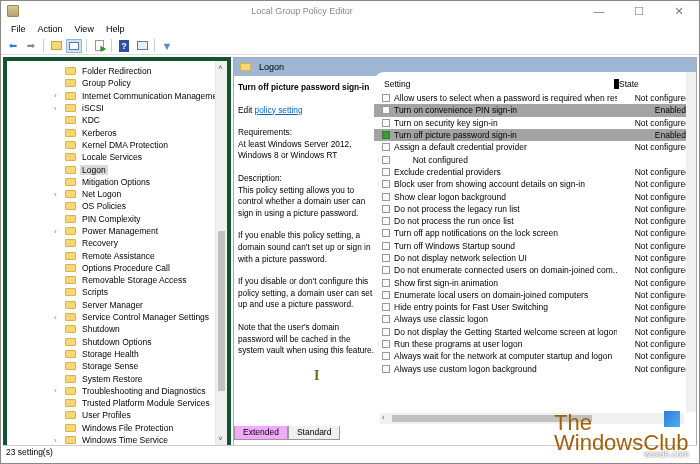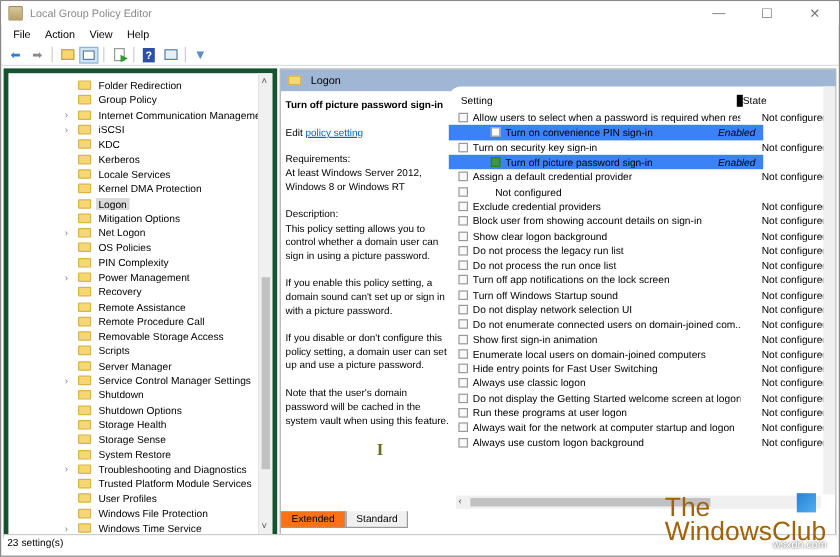--- a/index.html
+++ b/index.html
@@ -1,20 +1,20 @@
 <!DOCTYPE html>
 <html><head>
 <meta charset="utf-8">
 <style>
   * { box-sizing: border-box; margin: 0; padding: 0; }
   body { width: 700px; height: 464px; overflow: hidden; background: #fff; font-family: "Liberation Sans", sans-serif; font-size: 8.5px; color: #000; position: relative; }
   .window { position: absolute; left: 0; top: 0; width: 700px; height: 464px; border: 1px solid #888; background: #fff; }
   .titlebar { height: 20px; display: flex; align-items: center; padding-left: 6px; background: #fff; }
   .titlebar .app-icon { width: 12px; height: 12px; margin-right: 6px; background: linear-gradient(#d9c89a,#b8a26a); border: 1px solid #9c8a55; border-radius: 1px; }
-  .titlebar .title { color: #888; font-size: 9px; flex: 1; }
+  .titlebar .title { color: #888; font-size: 9px; flex: 1; text-align: center; }
   .winbtn { width: 40px; height: 20px; display: flex; align-items: center; justify-content: center; color: #777; font-size: 11px; }
   .menubar { height: 16px; display: flex; align-items: center; padding-left: 4px; }
   .menubar .menu-item { padding: 0 6px; font-size: 9px; }
   .toolbar { height: 18px; display: flex; align-items: center; padding-left: 4px; gap: 2px; border-bottom: 1px solid #ddd; }
   .tb-btn { width: 16px; height: 14px; display: flex; align-items: center; justify-content: center; font-size: 10px; }
   .tb-sep { width: 1px; height: 13px; background: #ccc; margin: 0 2px; }
   .main { position: absolute; top: 56px; left: 2px; right: 2px; bottom: 14px; display: flex; }
   .tree { width: 228px; border: 4px solid #14532d; position: relative; overflow: hidden; background: #fff; }
   .tree-list { position: absolute; left: 0; top: 4px; right: 12px; }
   .tree-item { height: 12.3px; display: flex; align-items: center; font-size: 8.5px; position: relative; white-space: nowrap; }
@@ -36,28 +36,28 @@
   .desc a { color: #0066cc; text-decoration: underline; }
   .list-panel { position: absolute; left: 140px; top: 14px; right: 0; bottom: 24px; background: #fff; border-top-left-radius: 10px; }
   .list-header { height: 16px; display: flex; align-items: center; border-bottom: 0; margin-top: 4px; }
   .col-setting { width: 240px; padding-left: 10px; }
   .col-state { width: 80px; text-align: left; border-left: 5px solid #000000; }
   .row { height: 12.3px; display: flex; align-items: center; white-space: nowrap; font-size: 8.5px; }
   .row .ico { width: 8px; height: 8px; border: 1px solid #999; margin-left: 8px; margin-right: 4px; background: #fafafa; flex: none; }
   .row.green .ico { background: #3c9a3c; border-color: #2d7a2d; }
   .row .name { width: 228px; overflow: hidden; }
   .row .state { width: 80px; text-align: right; padding-right: 6px; }
-  .row.hl { background: #3b82f6; width: 262px; padding-left: 27px; }
-  .row.hl .state { text-align: left; padding-right: 0; padding-left: 24px; font-style: italic; }
+  .row.hl { background: #a3a3a3; width: 312px; }
+  .row.hl .state { text-align: right; padding-right: 0; padding-left: 24px; }
   .hscroll { position: absolute; left: 146px; right: 12px; bottom: 24px; height: 11px; background: #f0f0f0; }
   .hscroll .thumb { position: absolute; left: 12px; width: 200px; top: 2px; bottom: 2px; background: #c1c1c1; }
   .hscroll .lt { position: absolute; left: 2px; top: 0; font-size: 8px; color: #555; }
   .vscroll { position: absolute; right: 0; top: 14px; bottom: 36px; width: 10px; background: #f0f0f0; }
   .tabs { position: absolute; left: 0; bottom: 8px; height: 14px; display: flex; font-size: 8.5px; }
-  .tab { padding: 1px 8px; border: 1px solid #999; border-top: none; background: #f97316; }
+  .tab { padding: 1px 8px; border: 1px solid #999; border-top: none; background: #f0abfc; }
   .tab.inactive { background: #f0f0f0; }
   .statusbar { position: absolute; left: 2px; right: 2px; bottom: 1px; height: 17px; font-size: 8.5px; padding-left: 3px; line-height: 13px; border-top: 1px solid #ccc; background: #fff; }
   .cursor { position: absolute; left: 313px; top: 367px; font-size: 14px; color: #6b6b20; font-family: "Liberation Serif", serif; font-weight: bold; }
   .watermark { position: absolute; left: 553px; top: 412px; font-size: 22px; color: #a16207; line-height: 20px; }
   .watermark .wm-logo { position: absolute; left: 110px; top: -2px; width: 16px; height: 16px; background: linear-gradient(135deg,#2a7fd4,#4eb0f0); }
   .wm-url { position: absolute; right: 10px; bottom: 4px; font-size: 9px; color: #fff; text-shadow: 0 0 2px #333; }
 </style>
 </head>
 <body>
 
@@ -128,26 +128,26 @@
           <div class="tree-item">
             <span class="folder"></span>
             <span class="label">KDC</span>
           </div>
           <div class="tree-item">
             <span class="folder"></span>
             <span class="label">Kerberos</span>
           </div>
           <div class="tree-item">
             <span class="folder"></span>
+            <span class="label">Kernel DMA Protection</span>
+          </div>
+          <div class="tree-item">
+            <span class="folder"></span>
             <span class="label">Locale Services</span>
           </div>
-          <div class="tree-item">
-            <span class="folder"></span>
-            <span class="label">Kernel DMA Protection</span>
-          </div>
           <div class="tree-item selected">
             <span class="folder"></span>
             <span class="label">Logon</span>
           </div>
           <div class="tree-item">
             <span class="folder"></span>
             <span class="label">Mitigation Options</span>
           </div>
           <div class="tree-item">
             <span class="exp">›</span>
@@ -170,21 +170,21 @@
           <div class="tree-item">
             <span class="folder"></span>
             <span class="label">Recovery</span>
           </div>
           <div class="tree-item">
             <span class="folder"></span>
             <span class="label">Remote Assistance</span>
           </div>
           <div class="tree-item">
             <span class="folder"></span>
-            <span class="label">Remote Procedure Call</span>
+            <span class="label">Options Procedure Call</span>
           </div>
           <div class="tree-item">
             <span class="folder"></span>
             <span class="label">Removable Storage Access</span>
           </div>
           <div class="tree-item">
             <span class="folder"></span>
             <span class="label">Scripts</span>
           </div>
           <div class="tree-item">

